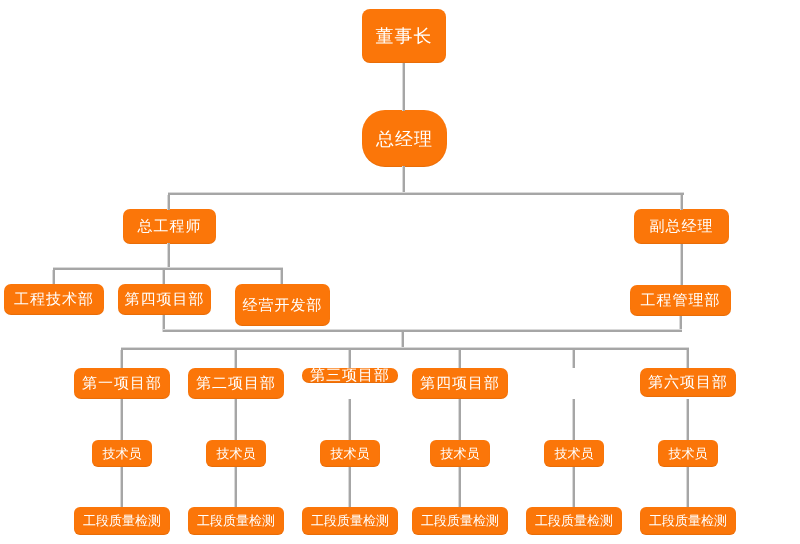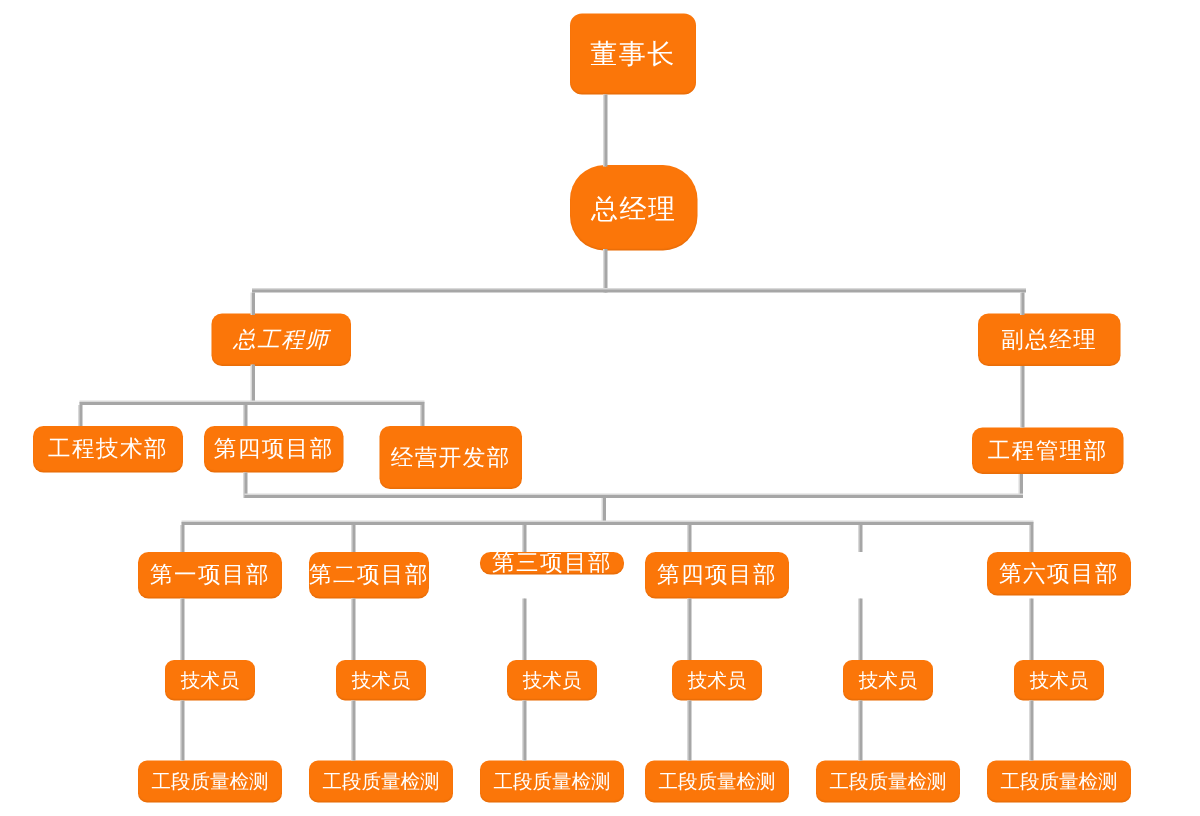--- a/index.html
+++ b/index.html
@@ -17,49 +17,48 @@
     color: #ffffff;
     border-radius: 7px;
     display: flex;
     align-items: center;
     justify-content: center;
     font-size: 15px;
     letter-spacing: 1px;
     box-sizing: border-box;
     white-space: nowrap;
     box-shadow: inset 0 -1px 1px rgba(0,0,0,0.08);
-    margin-left: 18px;
   }
   .node.lg { font-size: 18px; border-radius: 8px; }
   .node.sm { font-size: 13px; border-radius: 6px; letter-spacing: 0; }
   .hline, .vline {
     position: absolute;
     background: #a6a6a6;
   }
   .hline { height: 2px; box-shadow: 0 -1px 0 #d9d9d9; }
   .vline { width: 2px; box-shadow: -1px 0 0 #d9d9d9; }
 </style>
 </head>
 <body>
 
 <div class="canvas">
 
   <div class="node lg" style="left:362px; top:9px;   width:84px;  height:54px;">董事长</div>
   <div class="node lg" style="left:362px; top:110px; width:85px;  height:57px;border-radius:23px;">总经理</div>
 
-  <div class="node" style="left:123px; top:209px; width:93px;  height:35px;font-style:italic;">总工程师</div>
+  <div class="node" style="left:123px; top:209px; width:93px;  height:35px;">总工程师</div>
   <div class="node" style="left:634px; top:209px; width:95px;  height:35px;">副总经理</div>
 
   <div class="node" style="left:4px;   top:284px; width:100px; height:31px;">工程技术部</div>
   <div class="node" style="left:118px; top:284px; width:93px;  height:31px;">第四项目部</div>
   <div class="node" style="left:235px; top:284px; width:95px;  height:42px;">经营开发部</div>
   <div class="node" style="left:630px; top:285px; width:101px; height:31px;">工程管理部</div>
 
   <div class="node" style="left:74px;  top:368px; width:96px; height:31px;">第一项目部</div>
-  <div class="node" style="left:188px; top:368px; width:80px; height:31px;">第二项目部</div>
+  <div class="node" style="left:188px; top:368px; width:96px; height:31px;">第二项目部</div>
   <div class="node" style="left:302px; top:368px; width:96px; height:15px;">第三项目部</div>
   <div class="node" style="left:412px; top:368px; width:96px; height:31px;">第四项目部</div>
   <div class="node" style="left:640px; top:368px; width:96px; height:29px;">第六项目部</div>
 
   <div class="node sm" style="left:92px;  top:440px; width:60px; height:27px;">技术员</div>
   <div class="node sm" style="left:206px; top:440px; width:60px; height:27px;">技术员</div>
   <div class="node sm" style="left:320px; top:440px; width:60px; height:27px;">技术员</div>
   <div class="node sm" style="left:430px; top:440px; width:60px; height:27px;">技术员</div>
   <div class="node sm" style="left:544px; top:440px; width:60px; height:27px;">技术员</div>
   <div class="node sm" style="left:658px; top:440px; width:60px; height:27px;">技术员</div>

